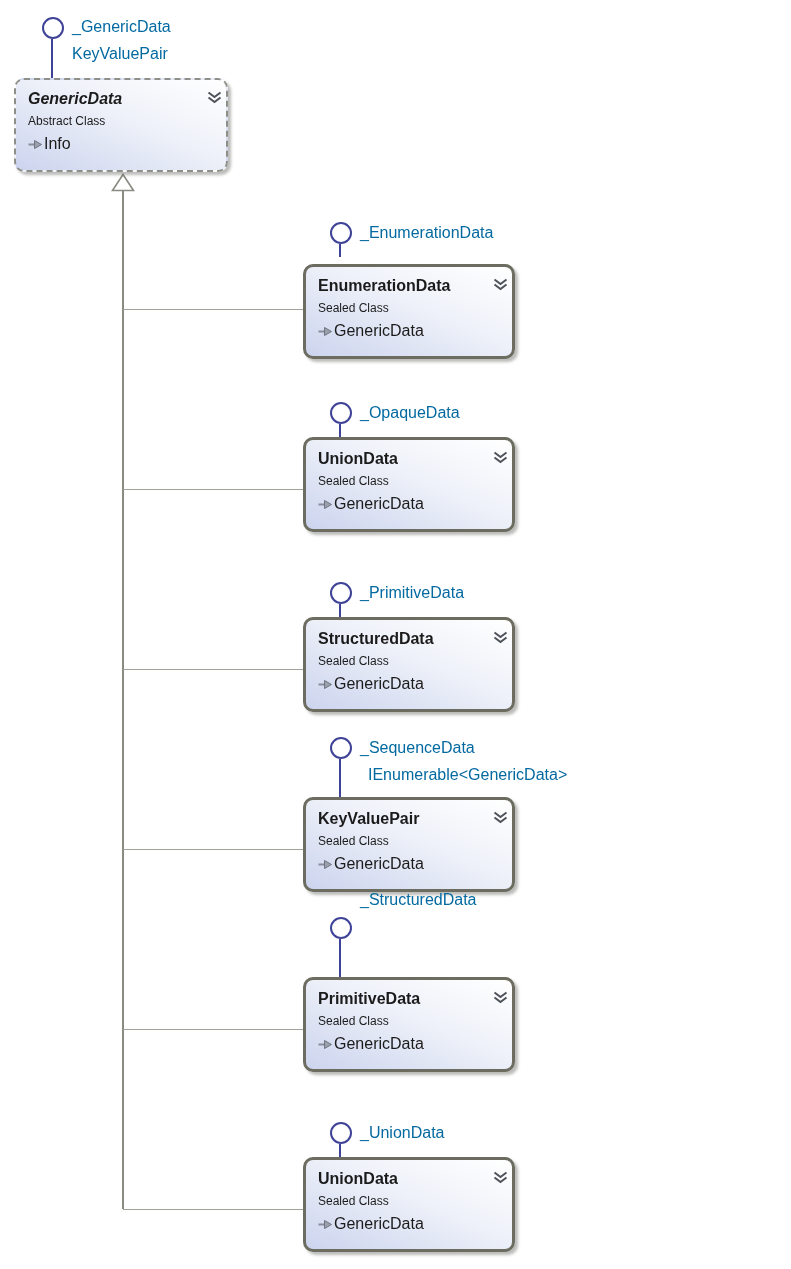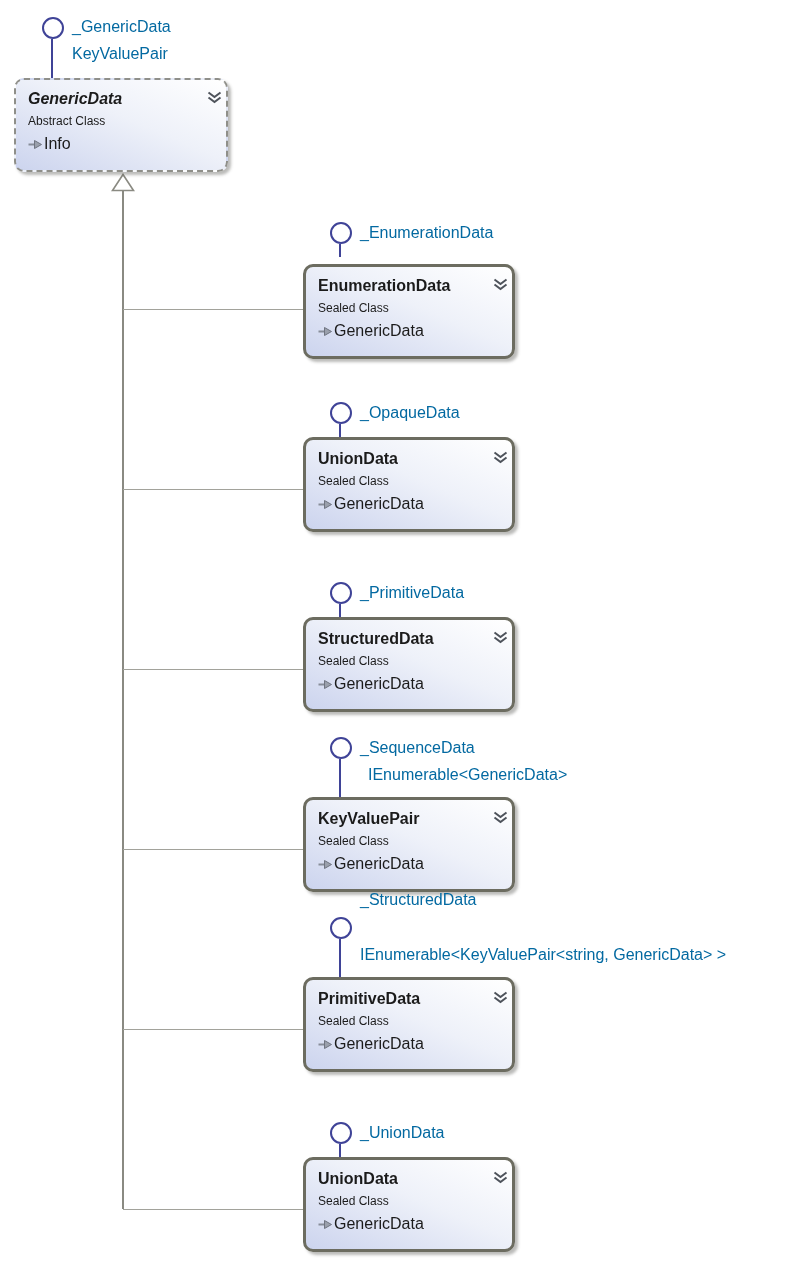--- a/index.html
+++ b/index.html
@@ -154,21 +154,20 @@
         <line x1="0.5" y1="5.5" x2="7" y2="5.5" stroke="#878d99" stroke-width="2"></line>
         <polygon points="6.5,1.5 13.5,5.5 6.5,9.5" fill="#9aa0ac" stroke="#6f7480" stroke-width="1"></polygon>
       </svg>
       <span>GenericData</span>
     </div>
   </div>
 
   <div class="lolli" style="left:330px;top:917px"></div>
   <div class="stem" style="left:339px;top:939px;height:38px"></div>
   <div class="iface-label" style="left:360px;top:890px">_StructuredData</div>
-  <div class="iface-label" style="left:360px;top:945px">IEnumerable&lt;KeyValuePair&lt;string, GenericData&gt; &gt;</div>
   <div class="classbox" style="top:977px">
     <div class="title-row">
       <span class="cls-title">PrimitiveData</span>
       <svg class="chevron" width="17" height="13" viewBox="0 0 17 13">
         <path d="M2.5 1.5 L8.5 6 L14.5 1.5" fill="none" stroke="#4e535b" stroke-width="2"></path>
         <path d="M2.5 6.5 L8.5 11 L14.5 6.5" fill="none" stroke="#4e535b" stroke-width="2"></path>
       </svg>
     </div>
     <div class="cls-kind">Sealed Class</div>
     <div class="member-row">

